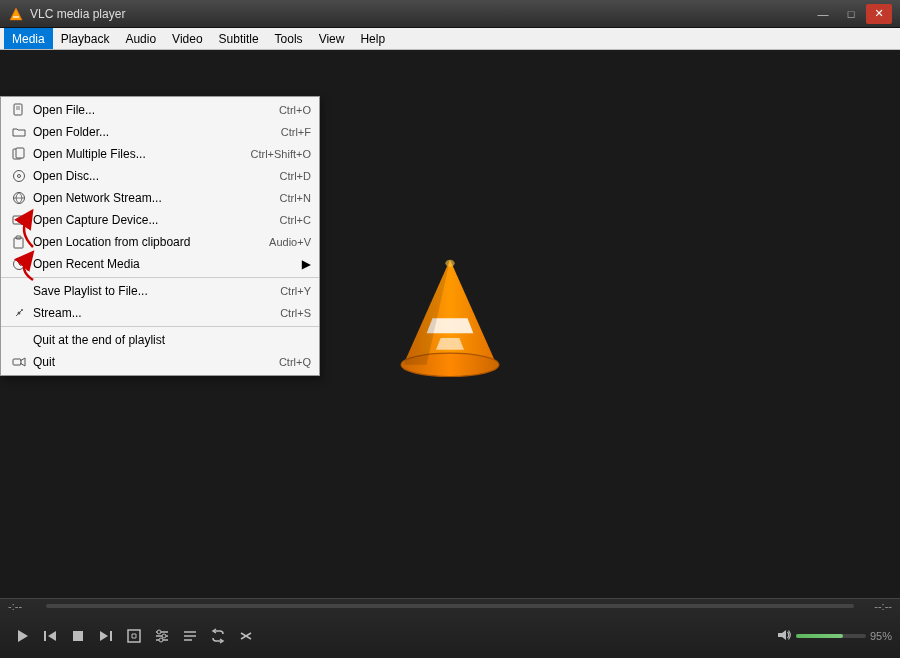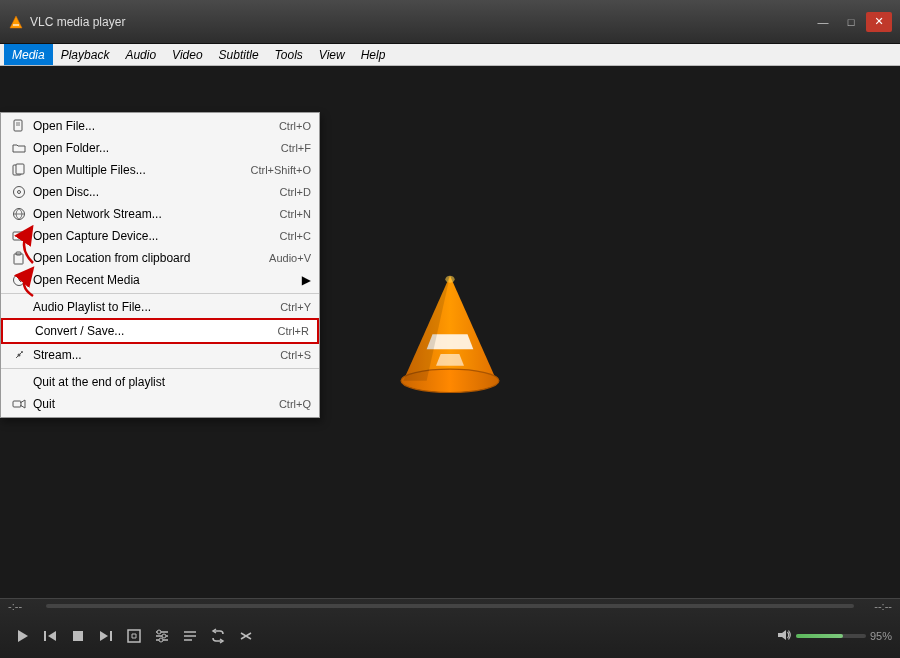--- a/index.html
+++ b/index.html
@@ -9,21 +9,21 @@
       background: #1a1a1a;
       font-family: 'Segoe UI', Tahoma, sans-serif;
       font-size: 12px;
       overflow: hidden;
       position: relative;
     }
 
     
     #titlebar {
       background: linear-gradient(to bottom, #4a4a4a, #2d2d2d);
-      height: 44px;
+      height: 28px;
       display: flex;
       align-items: center;
       padding: 0 8px;
       border-bottom: 1px solid #111;
     }
     #titlebar-icon {
       width: 16px;
       height: 16px;
       margin-right: 6px;
     }
@@ -47,21 +47,20 @@
     #close-btn { background: #c0392b; color: white; }
 
     
     #menubar {
       background: #f0f0f0;
       height: 22px;
       display: flex;
       align-items: center;
       padding: 0 4px;
       border-bottom: 1px solid #bbb;
-      font-style: italic;
     }
     .menu-item {
       padding: 2px 8px;
       cursor: pointer;
       font-size: 12px;
       color: #000;
       height: 100%;
       display: flex;
       align-items: center;
     }
@@ -378,29 +377,24 @@
           </svg>
       </span>
       <span class="item-label">Open Recent Media</span>
       <span class="item-arrow">▶</span>
     </div>
 
     <div class="menu-separator"></div>
 
     <div class="dropdown-item">
       <span class="item-icon"></span>
-      <span class="item-label">Audio Playlist to File...</span>
+      <span class="item-label">Save Playlist to File...</span>
       <span class="item-shortcut">Ctrl+Y</span>
     </div>
 
-    <div class="dropdown-item highlight-item">
-      <span class="item-icon"></span>
-      <span class="item-label">Convert / Save...</span>
-      <span class="item-shortcut">Ctrl+R</span>
-    </div>
 
     <div class="dropdown-item">
       <span class="item-icon">
         <svg width="14" height="14" viewBox="0 0 14 14">
             <circle cx="7" cy="7" r="1.5" fill="#555"></circle>
             <path d="M4,10 Q7,7 10,4" fill="none" stroke="#555" stroke-width="1"></path>
             <circle cx="10" cy="4" r="1" fill="#555"></circle>
           </svg>
       </span>
       <span class="item-label">Stream...</span>

